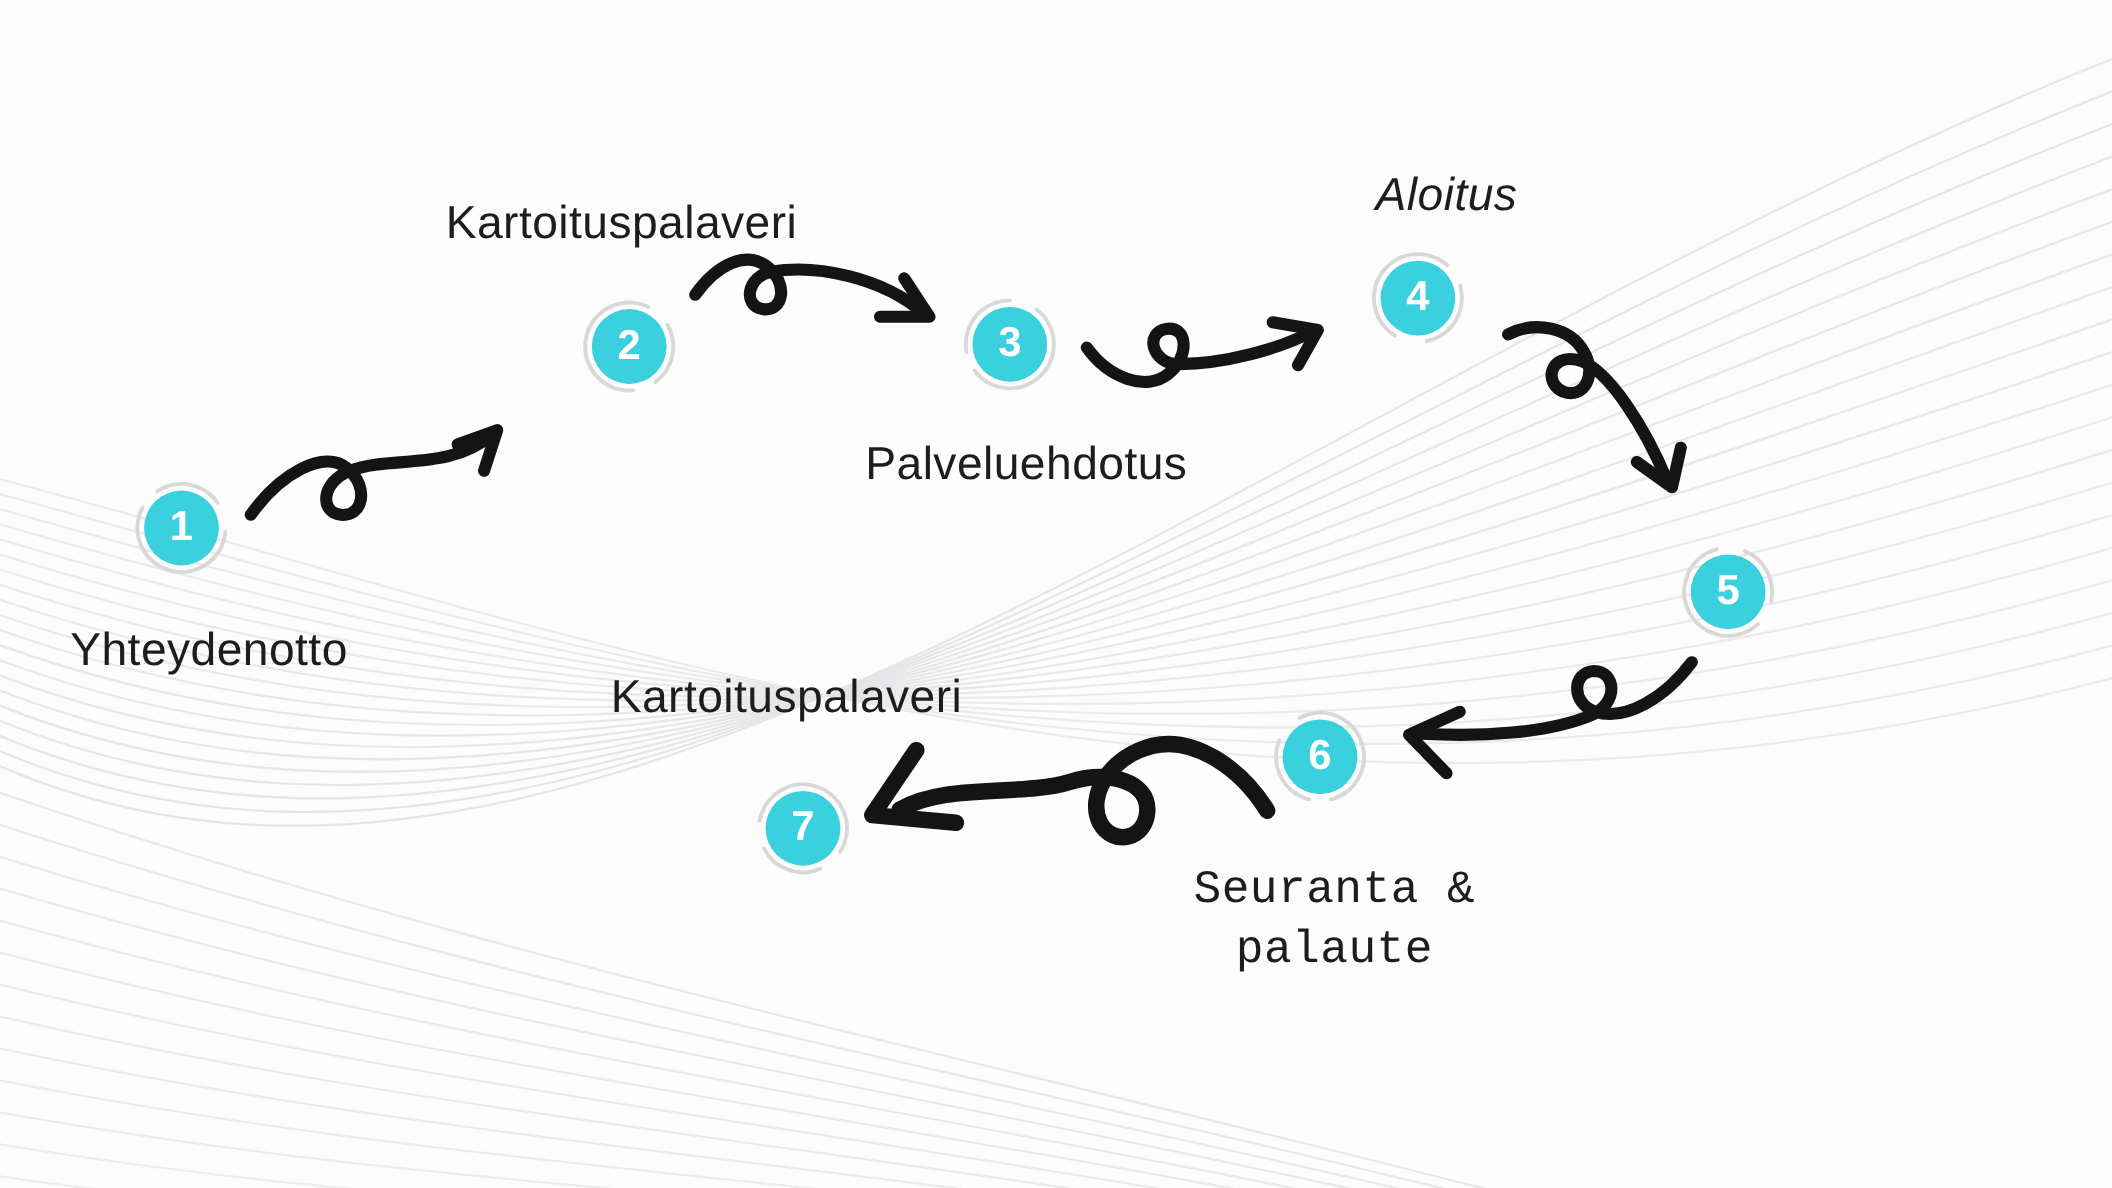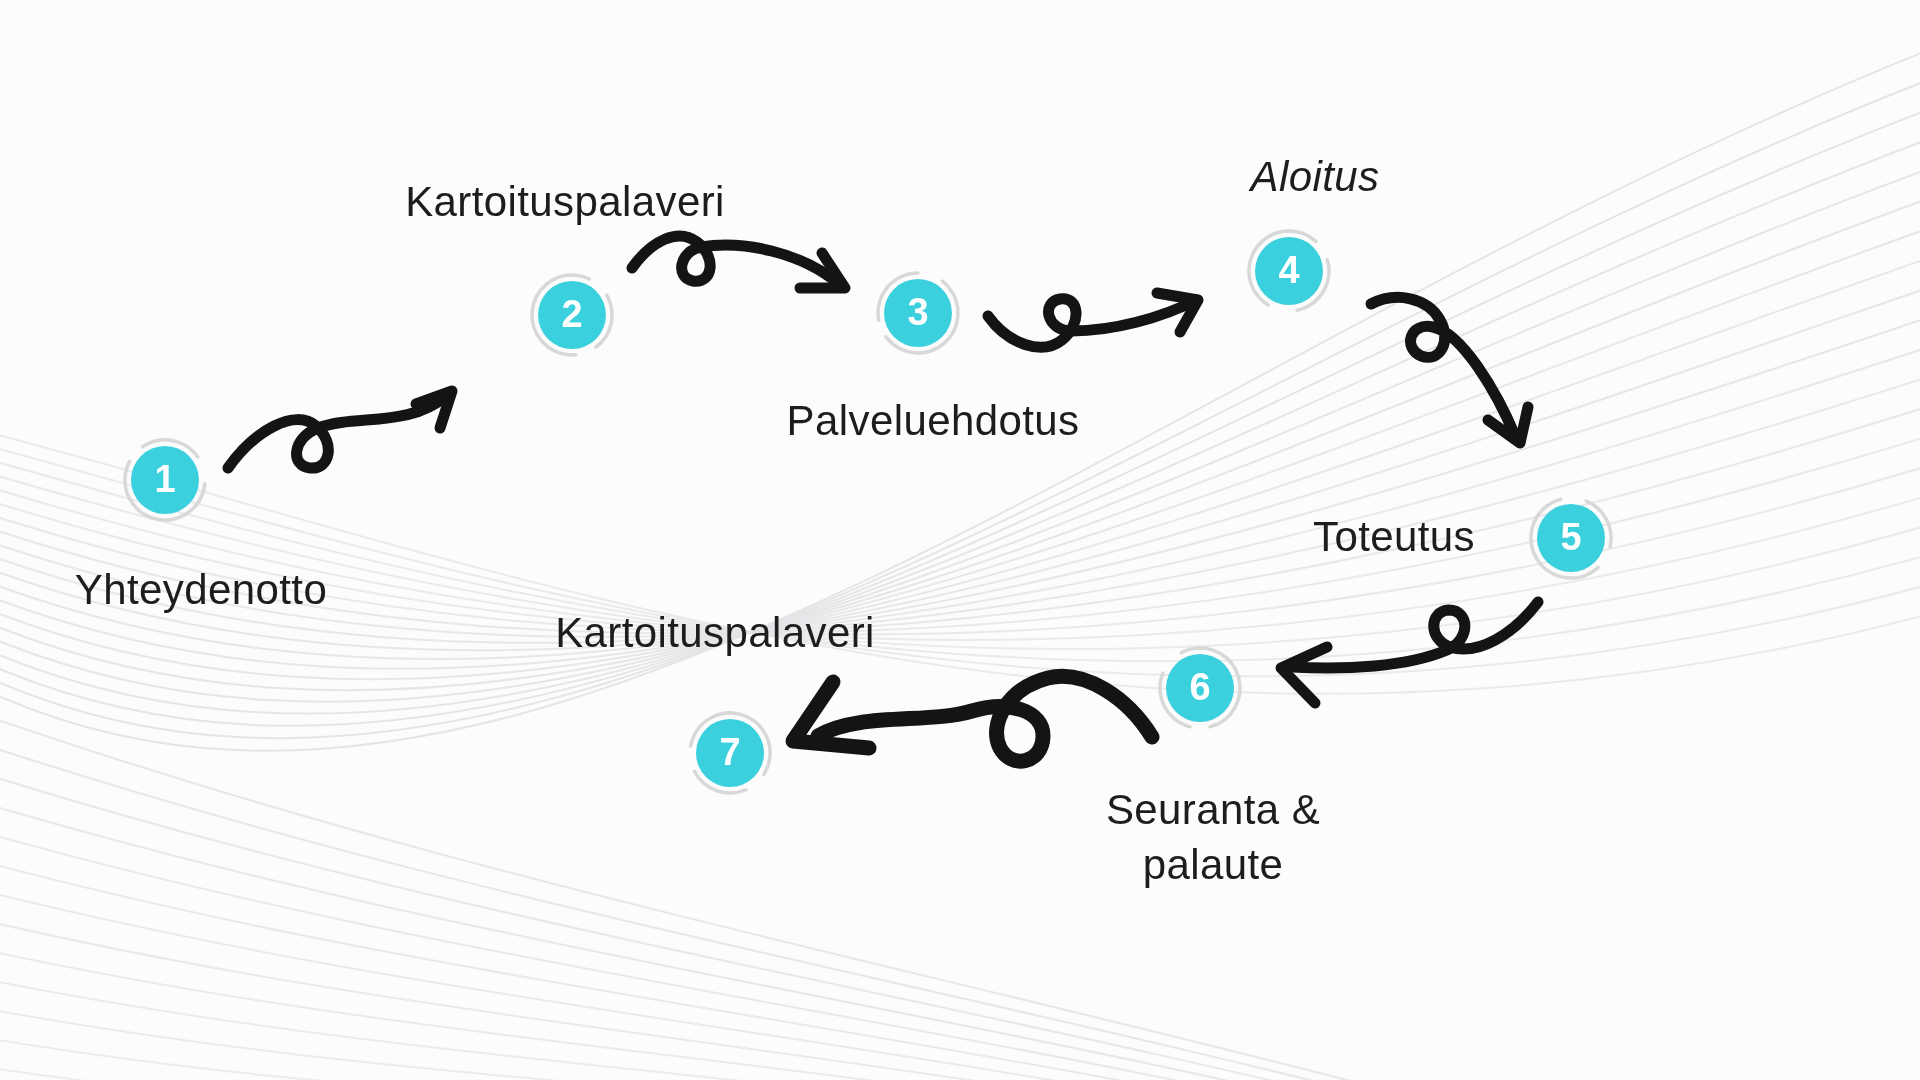--- a/index.html
+++ b/index.html
@@ -163,24 +163,23 @@
   </div>
   <div class="step" style="left:730px;top:753px;">
     <svg class="ring" viewBox="0 0 96 96" style="transform:rotate(200deg)">
         <circle cx="48" cy="48" r="40" stroke-dasharray="134 24 60 26"></circle>
       </svg>
     <div class="bubble">
         <span>7</span>
       </div>
   </div>
 
-  <div class="label" style="left:201px;top:590px;">Yhteydenotto</div>
+  <div class="label" style="left:190px;top:590px;">Yhteydenotto</div>
   <div class="label" style="left:933px;top:421px;">Palveluehdotus</div>
   <div class="label" style="left:565px;top:202px;">Kartoituspalaveri</div>
   <div class="label" style="left:1315px;top:177px;font-style:italic;">Aloitus</div>
-  <div class="label" style="left:1394px;top:537px;">Toteutus</div>
-  <div class="label" style="left:1213px;top:837px;">
+  <div class="label" style="left:1213px;top:837px;font-family:Liberation Mono, monospace;">
     <span>Seuranta &amp;</span><br>
     <span>palaute</span>
   </div>
   <div class="label" style="left:715px;top:633px;">Kartoituspalaveri</div>
 
 </div>
 
 </body></html>

